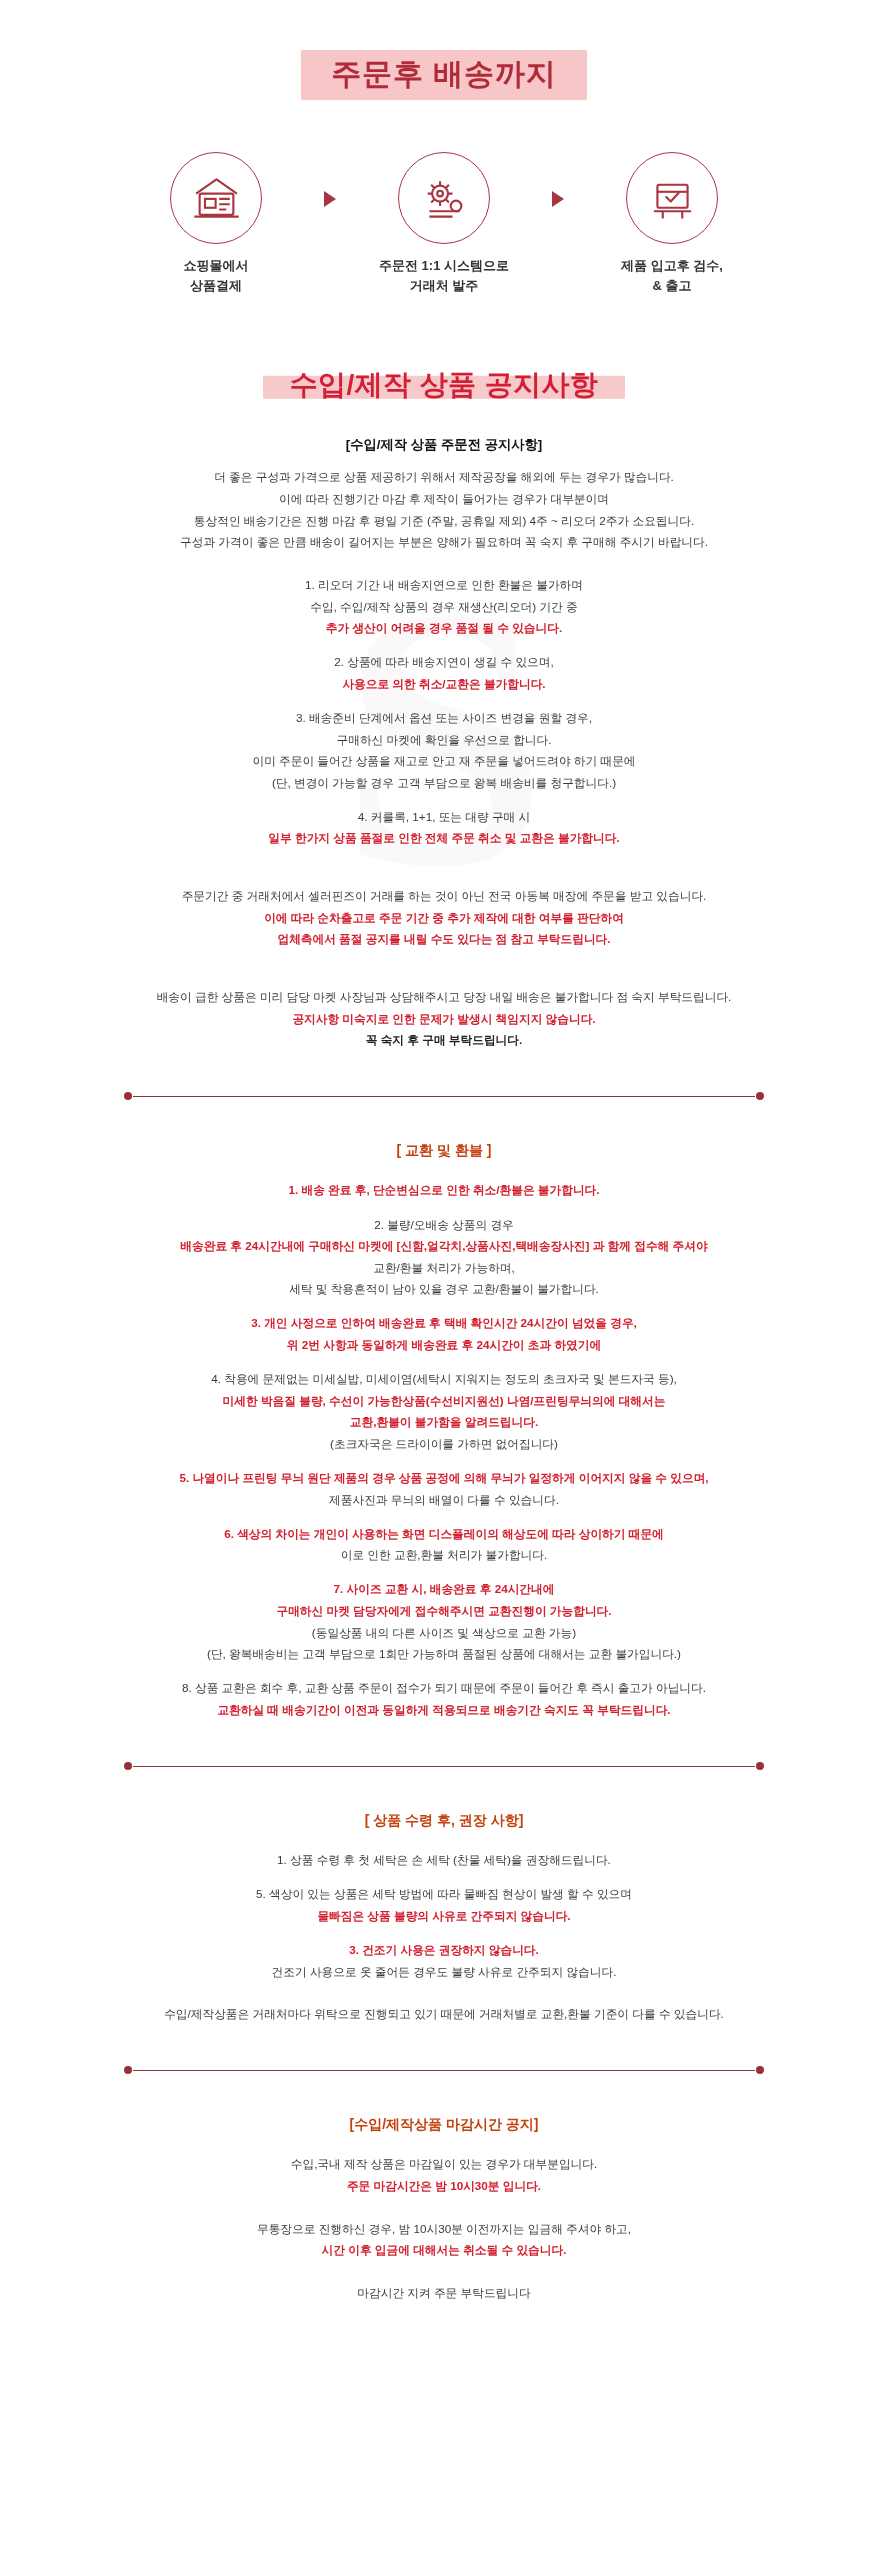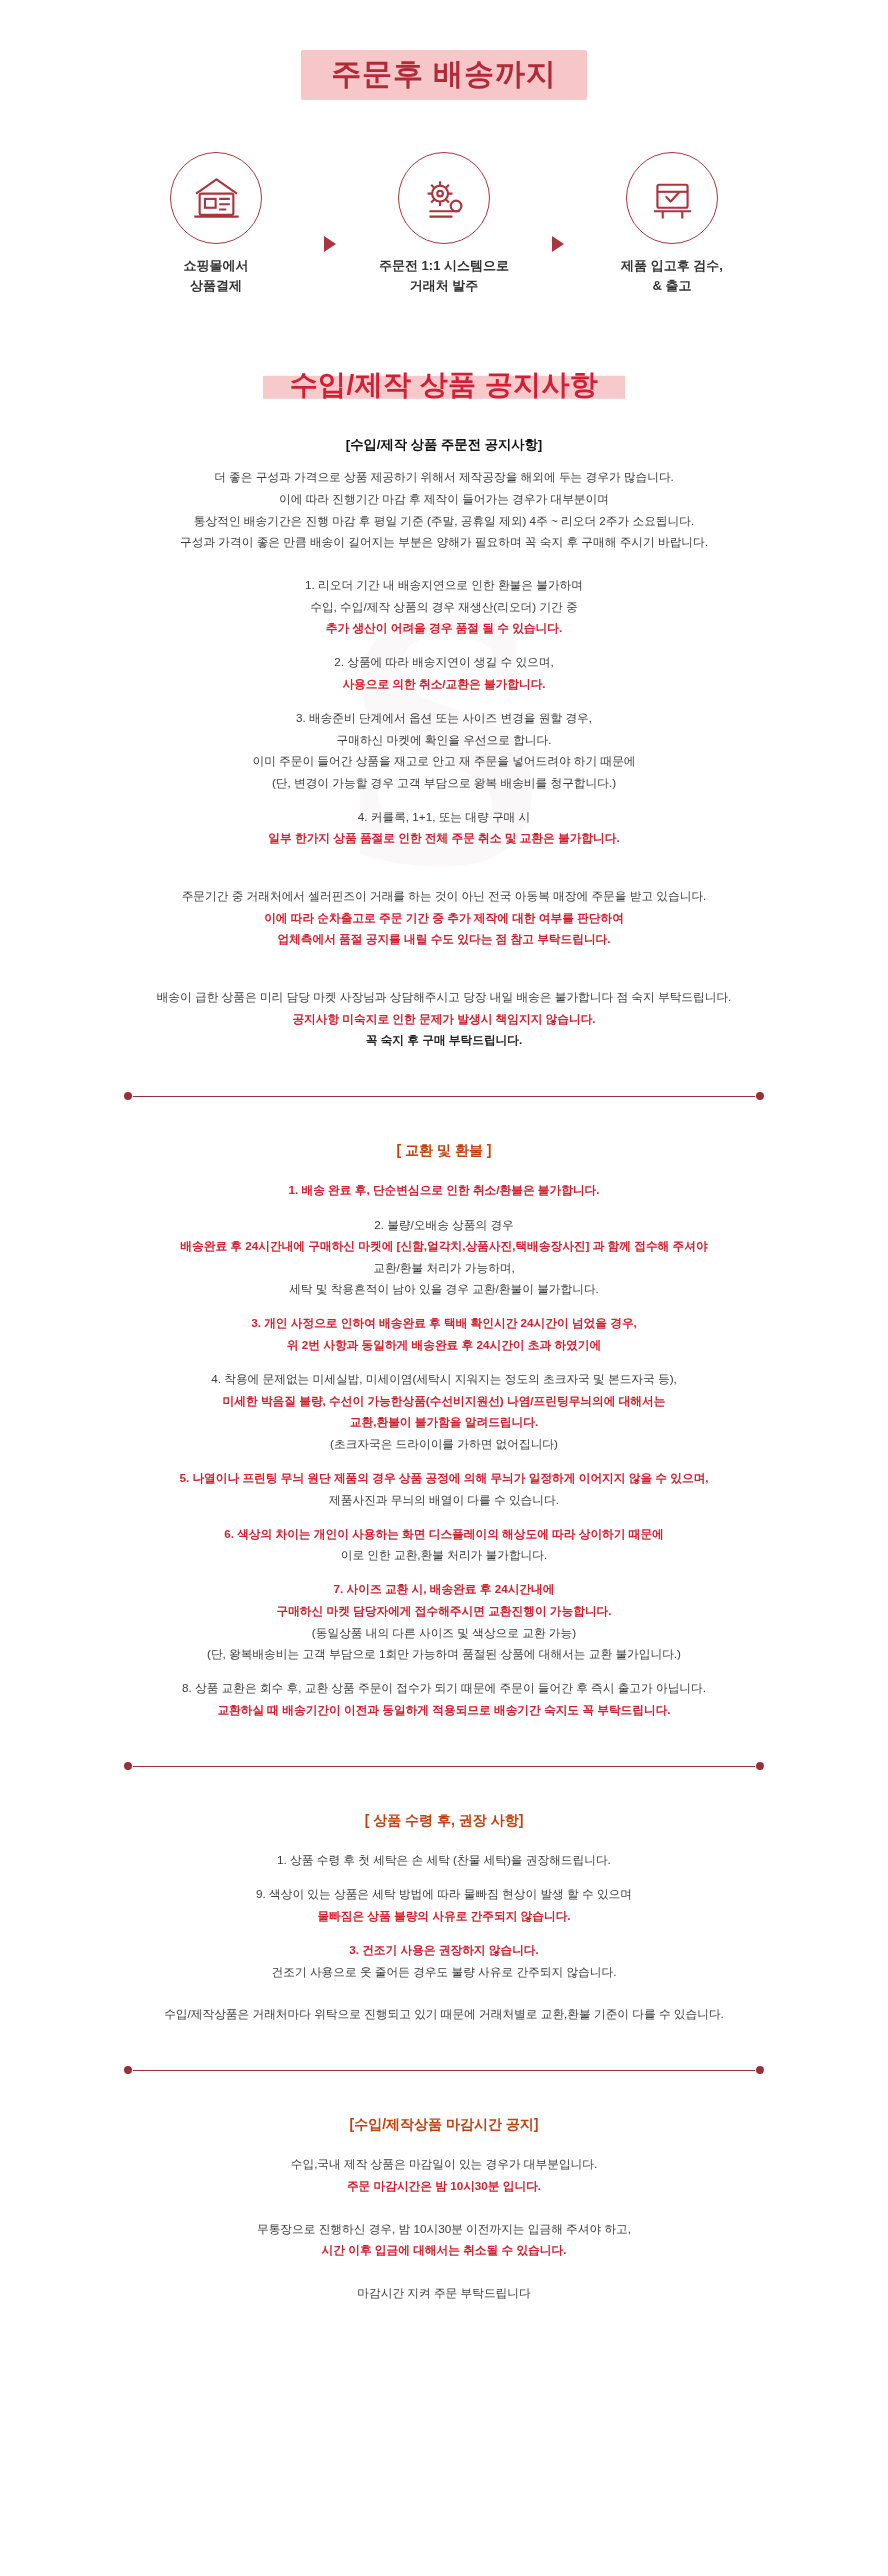--- a/index.html
+++ b/index.html
@@ -38,21 +38,21 @@
     color: #b02a37;
     letter-spacing: 0.9px;
     line-height: 1;
   }
 
   
   .steps {
     margin: 52px auto 0 auto;
     width: 640px;
     display: flex;
-    align-items: center;
+    align-items: flex-start;
     justify-content: center;
   }
   .step {
     width: 178px;
     text-align: center;
   }
   .circle {
     width: 92px; height: 92px;
     border-radius: 50%;
     border: 1.8px solid #a8353f;
@@ -349,21 +349,21 @@
   <div class="divider">
     <div class="dot left"></div>
     <div class="hr"></div>
     <div class="dot right"></div>
   </div>
 
   <div class="content">
     <div class="sec-title">[ 상품 수령 후, 권장 사항]</div>
     <p class="line">1. 상품 수령 후 첫 세탁은 손 세탁 (찬물 세탁)을 권장해드립니다.</p>
     <div class="gap-s"></div>
-    <p class="line">9. 색상이 있는 상품은 세탁 방법에 따라 물빠짐 현상이 발생 할 수 있으며</p>
+    <p class="line">5. 색상이 있는 상품은 세탁 방법에 따라 물빠짐 현상이 발생 할 수 있으며</p>
     <p class="line red">물빠짐은 상품 불량의 사유로 간주되지 않습니다.</p>
     <div class="gap-s"></div>
     <p class="line red">3. 건조기 사용은 권장하지 않습니다.</p>
     <p class="line">건조기 사용으로 옷 줄어든 경우도 불량 사유로 간주되지 않습니다.</p>
     <div class="gap-m"></div>
     <p class="line">수입/제작상품은 거래처마다 위탁으로 진행되고 있기 때문에 거래처별로 교환,환불 기준이 다를 수 있습니다.</p>
   </div>
 
   <div class="divider">
     <div class="dot left"></div>

